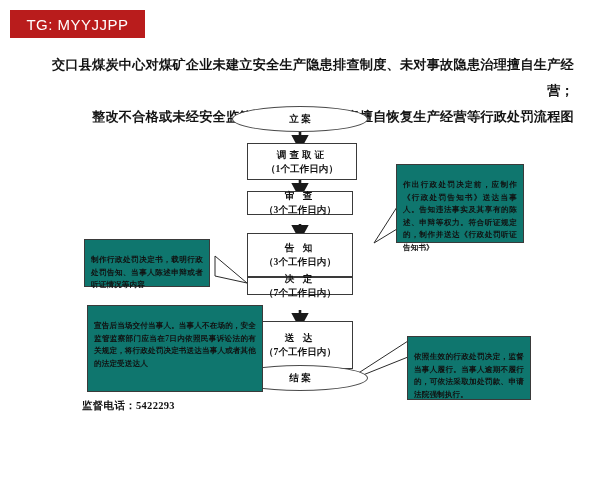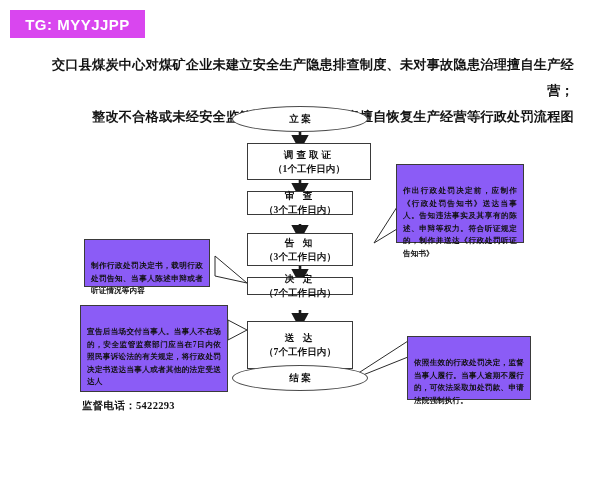--- a/index.html
+++ b/index.html
@@ -8,26 +8,25 @@
     background:#ffffff;
     font-family:"Liberation Serif","DejaVu Serif",serif;
     position:relative;
     overflow:hidden;
   }
   #page{position:absolute;left:0;top:0;width:600px;height:480px;}
 
   
   .wm{
     position:absolute;
-    background:#d946ef;
+    background:#b91c1c;
     color:#ffffff;
     font-family:"Liberation Sans","DejaVu Sans",sans-serif;
     display:flex;align-items:center;justify-content:center;
     letter-spacing:.5px;
-    font-weight:bold;
   }
   #wm-top{left:10px;top:10px;width:135px;height:28px;font-size:15px;}
   #wm-bottom{left:441px;top:441px;width:150px;height:28px;font-size:15px;}
 
   
   #title{
     position:absolute;left:26px;top:52px;width:548px;
     text-align:right;
     font-size:13.2px;
     line-height:26px;
@@ -64,26 +63,26 @@
     background:#ffffff;
     display:flex;align-items:center;justify-content:center;
     font-size:9.6px;font-weight:bold;color:#111;
   }
 
   
   .callout{
     position:absolute;
     box-sizing:border-box;
     border:1px solid #3a3a3a;
-    background:#8b5cf6;
+    background:#0f766e;
     font-size:7.6px;
     line-height:12.6px;
     color:#111;
     font-weight:bold;
-    padding:20px 6px;
+    padding:14px 6px;
     text-align:justify;
     letter-spacing:.1px;
   }
 
   
   #phone{
     position:absolute;left:82px;top:399px;
     font-size:10.5px;font-weight:bold;color:#111;
     letter-spacing:.3px;
   }
@@ -131,31 +130,31 @@
 
     <g stroke="#2b2b2b" stroke-width="1" fill="#ffffff">
       <polygon points="343,383 408,341 408,357"></polygon>
     </g>
   </svg>
 
   <div class="term" id="n-start" style="left:232px;top:106px;width:136px;height:26px;">
     <span>立  案</span>
   </div>
 
-  <div class="node" style="left:247px;top:143px;width:124px;height:37px;">
+  <div class="node" style="left:247px;top:143px;width:110px;height:37px;">
     <span class="t1">调查取证</span>
     <span class="t2">（1个工作日内）</span>
   </div>
 
   <div class="node" style="left:247px;top:191px;width:106px;height:24px;">
     <span class="t1">审   查</span>
     <span class="t2">（3个工作日内）</span>
   </div>
 
-  <div class="node" style="left:247px;top:233px;width:106px;height:33px;">
+  <div class="node" style="left:247px;top:233px;width:106px;height:44px;">
     <span class="t1">告   知</span>
     <span class="t2">（3个工作日内）</span>
   </div>
 
   <div class="node" style="left:247px;top:277px;width:106px;height:18px;">
     <span class="t1">决   定</span>
     <span class="t2">（7个工作日内）</span>
   </div>
 
   <div class="node" style="left:247px;top:321px;width:106px;height:48px;">
@@ -168,21 +167,21 @@
   </div>
 
   <div class="callout" style="left:396px;top:164px;width:128px;height:79px;">
     <span>作出行政处罚决定前，应制作《行政处罚告知书》送达当事人。告知违法事实及其享有的陈述、申辩等权力。符合听证规定的，制作并送达《行政处罚听证告知书》</span>
   </div>
 
   <div class="callout" style="left:84px;top:239px;width:126px;height:48px;">
     <span>制作行政处罚决定书，载明行政处罚告知、当事人陈述申辩或者听证情况等内容</span>
   </div>
 
-  <div class="callout" style="left:80px;top:305px;width:148px;height:87px;">
+  <div class="callout" style="left:87px;top:305px;width:176px;height:87px;">
     <span>宣告后当场交付当事人。当事人不在场的，安全监管监察部门应当在7日内依照民事诉讼法的有关规定，将行政处罚决定书送达当事人或者其他的法定受送达人</span>
   </div>
 
   <div class="callout" style="left:407px;top:304px;width:124px;height:64px;margin-top:32px;">
     <span>依照生效的行政处罚决定，监督当事人履行。当事人逾期不履行的，可依法采取加处罚款、申请法院强制执行。</span>
   </div>
 
   <div id="phone">监督电话：5422293</div>
 
 </div>

